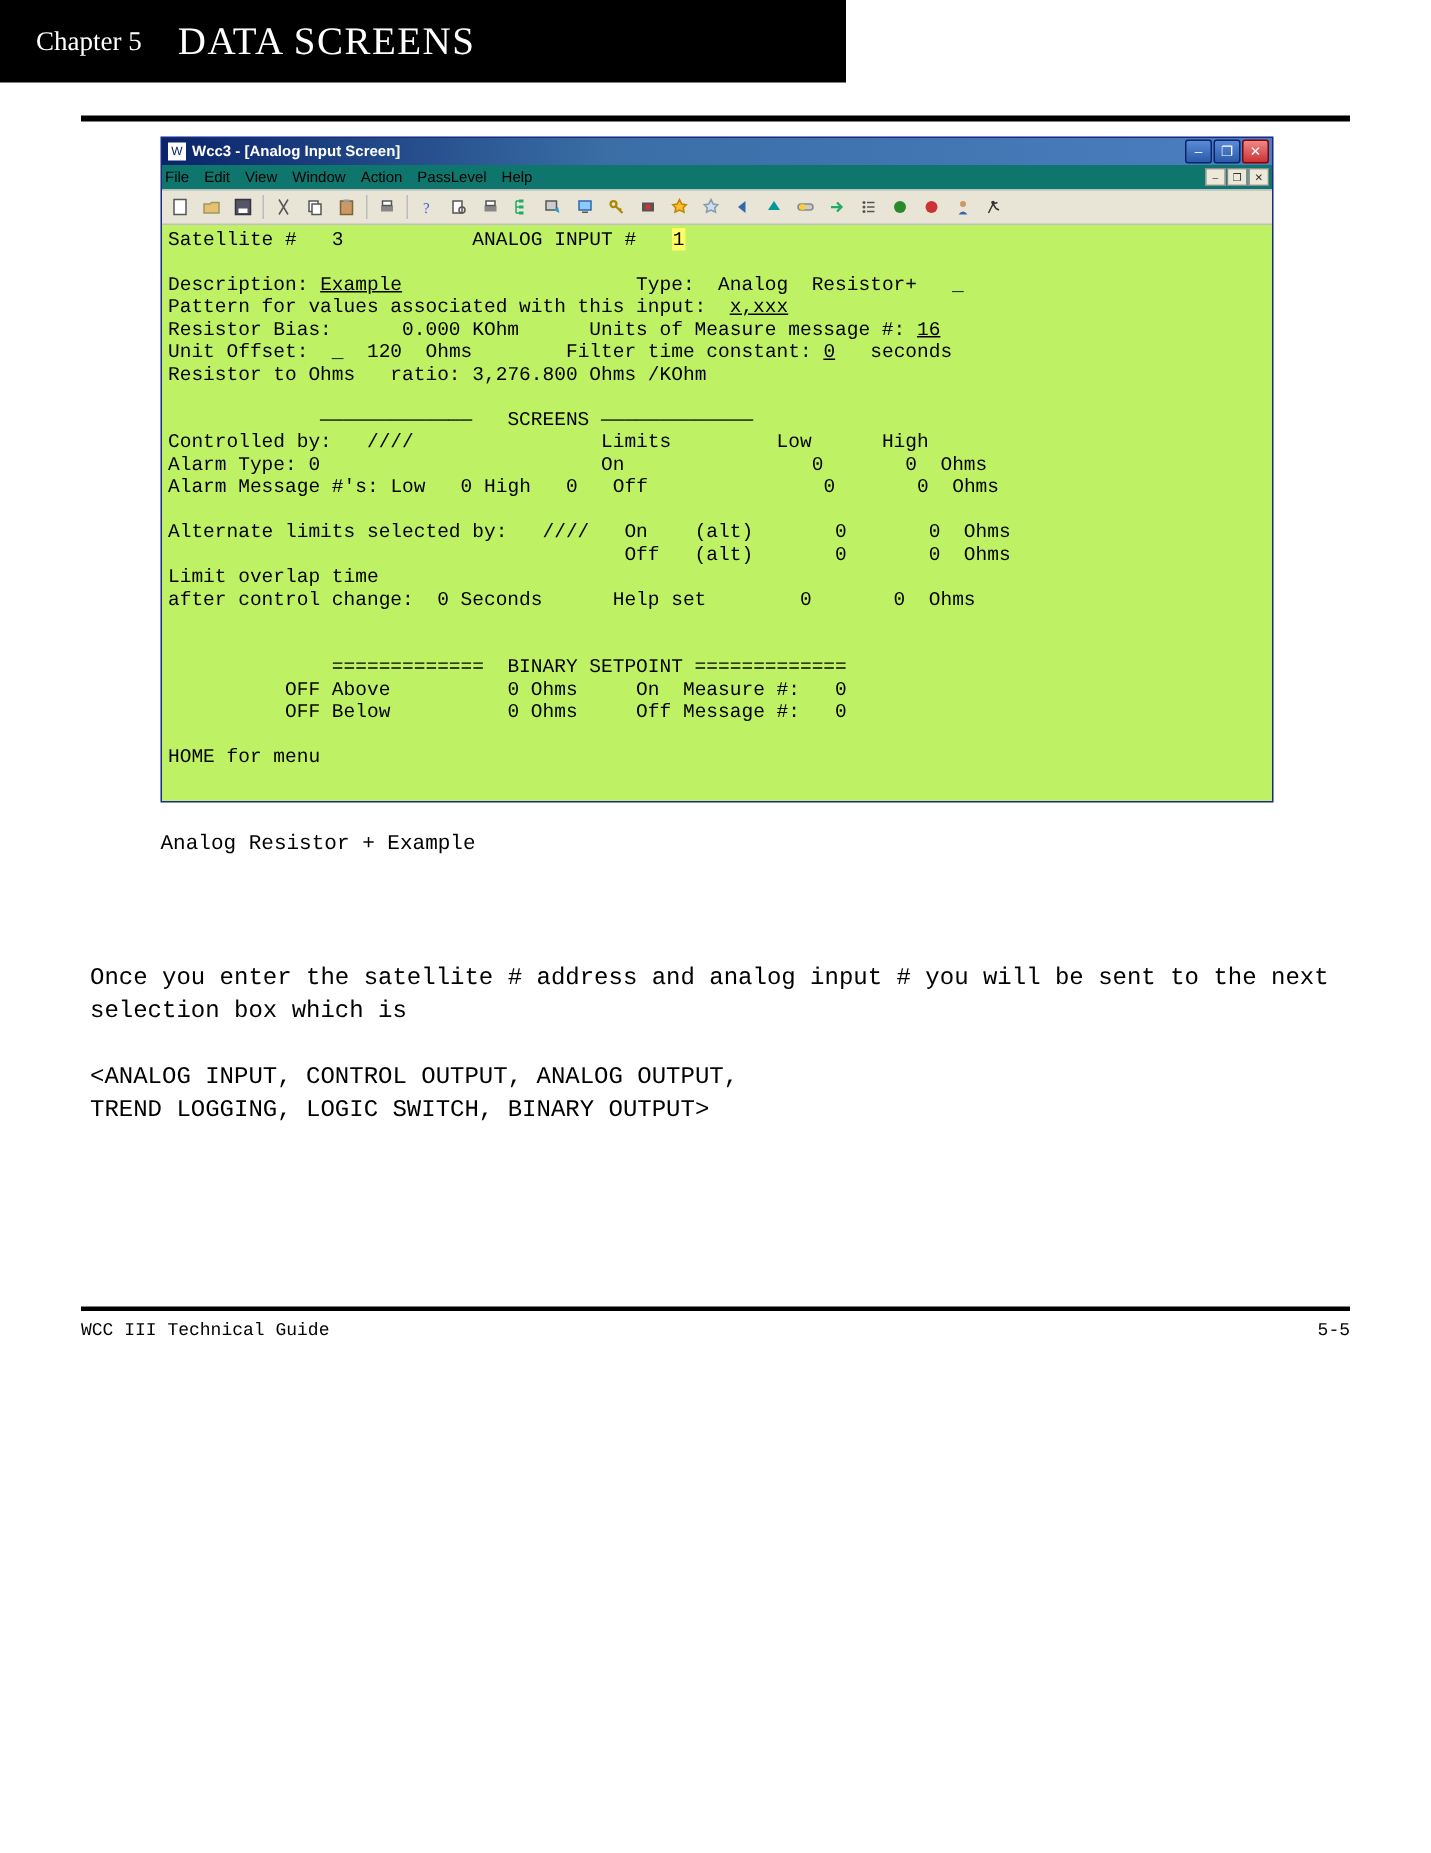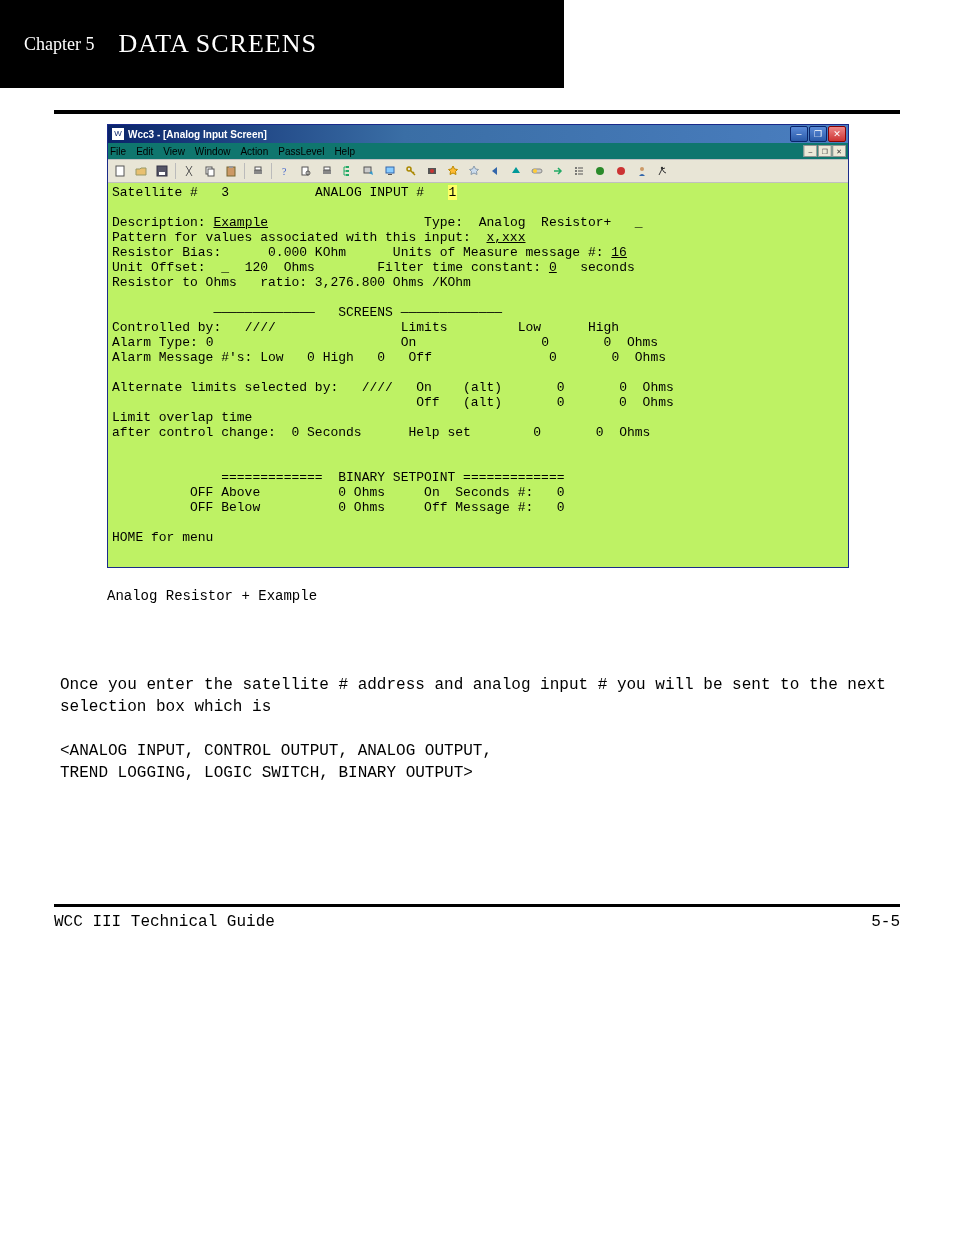--- a/index.html
+++ b/index.html
@@ -11,21 +11,21 @@
     width: 954px;
   }
   .page {
     width: 954px;
     position: relative;
     padding-bottom: 40px;
   }
   .chapter-bar {
     background: #000;
     color: #fff;
-    height: 88px;
+    height: 55px;
     width: 540px;
     margin-top: 0;
     display: flex;
     align-items: center;
     padding-left: 24px;
     font-family: serif;
   }
   .chapter-bar .small { font-size: 18px; margin-right: 24px; }
   .chapter-bar .big { font-size: 26px; letter-spacing: 1px; }
   .rule1 { height: 4px; background: #000; margin: 22px 54px 0 54px; }
@@ -150,21 +150,21 @@
     margin: 70px 60px 0 60px;
     font-family: "Courier New", monospace;
     font-size: 16px;
     line-height: 22px;
   }
   .post-text .sel-line { text-indent: -14px; padding-left: 14px; }
   .rule2 { height: 3px; background: #000; margin: 120px 54px 0 54px; }
   .footer {
     margin: 6px 54px 0 54px;
     font-family: "Courier New", monospace;
-    font-size: 16px;
+    font-size: 12px;
     display: flex;
     justify-content: space-between;
   }
 </style>
 </head>
 <body>
 
 <div class="page">
 
   <div class="chapter-bar">
@@ -375,21 +375,21 @@
 <span>Alarm Type:</span> <span>0</span>                        <span>On</span>                <span>0</span>       <span>0</span>  <span>Ohms</span>
 <span>Alarm Message #'s:</span> <span>Low</span>   <span>0</span> <span>High</span>   <span>0</span>   <span>Off</span>               <span>0</span>       <span>0</span>  <span>Ohms</span>
 
 <span>Alternate limits selected by:</span>   <span>////</span>   <span>On</span>    <span>(alt)</span>       <span>0</span>       <span>0</span>  <span>Ohms</span>
                                        <span>Off</span>   <span>(alt)</span>       <span>0</span>       <span>0</span>  <span>Ohms</span>
 <span>Limit overlap time</span>
 <span>after control change:</span>  <span>0 Seconds</span>      <span>Help set</span>        <span>0</span>       <span>0</span>  <span>Ohms</span>
 
 
               =============  <span>BINARY SETPOINT</span> =============
-          <span>OFF Above</span>          <span>0 Ohms</span>     <span>On  Seconds #:</span>   <span>0</span>
+          <span>OFF Above</span>          <span>0 Ohms</span>     <span>On  Measure #:</span>   <span>0</span>
           <span>OFF Below</span>          <span>0 Ohms</span>     <span>Off Message #:</span>   <span>0</span>
 
 <span>HOME for menu</span>
 </div>
       </div>
     </div>
 
     <div class="caption">Analog Resistor + Example</div>
   </div>
 

